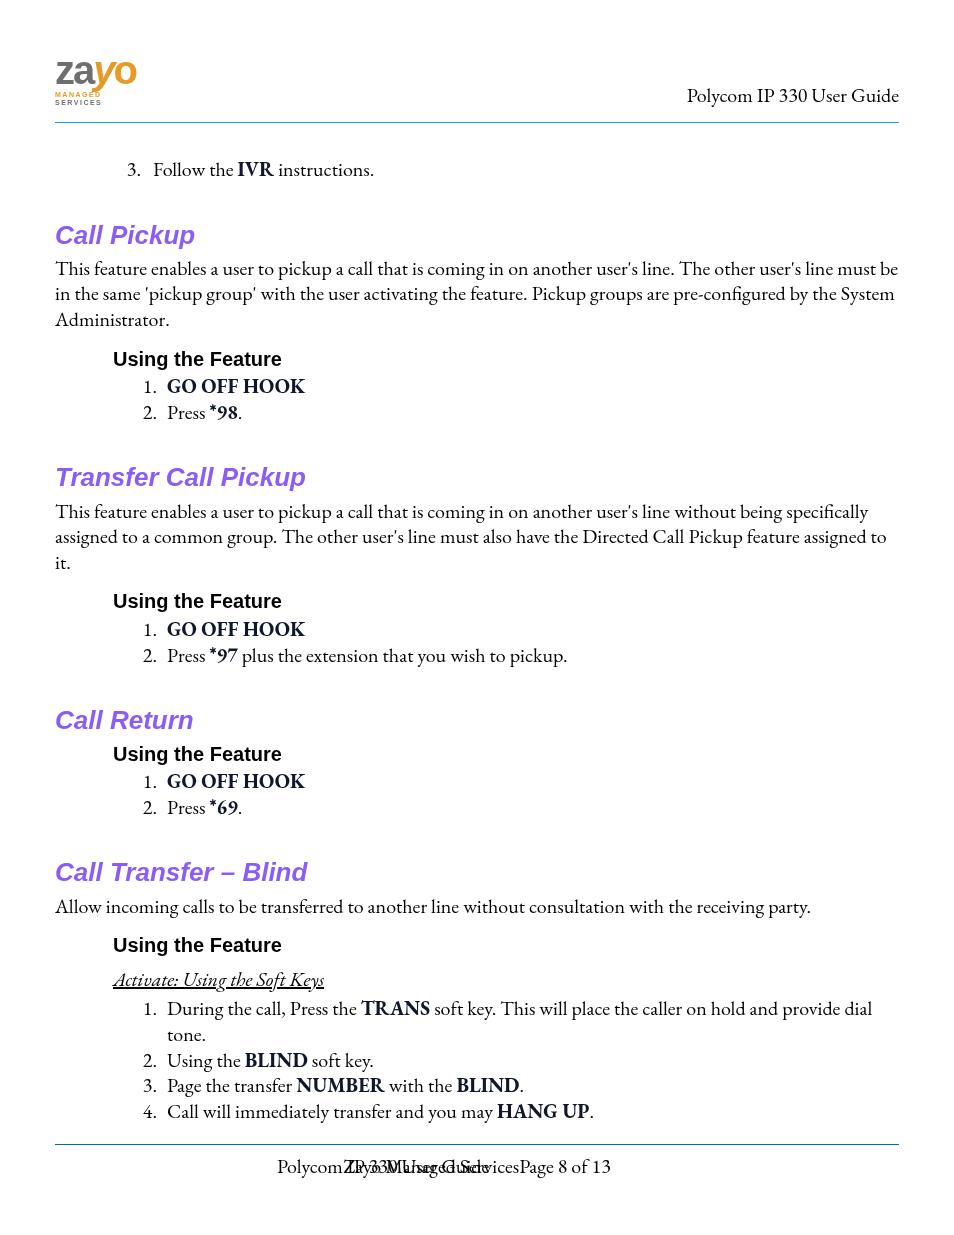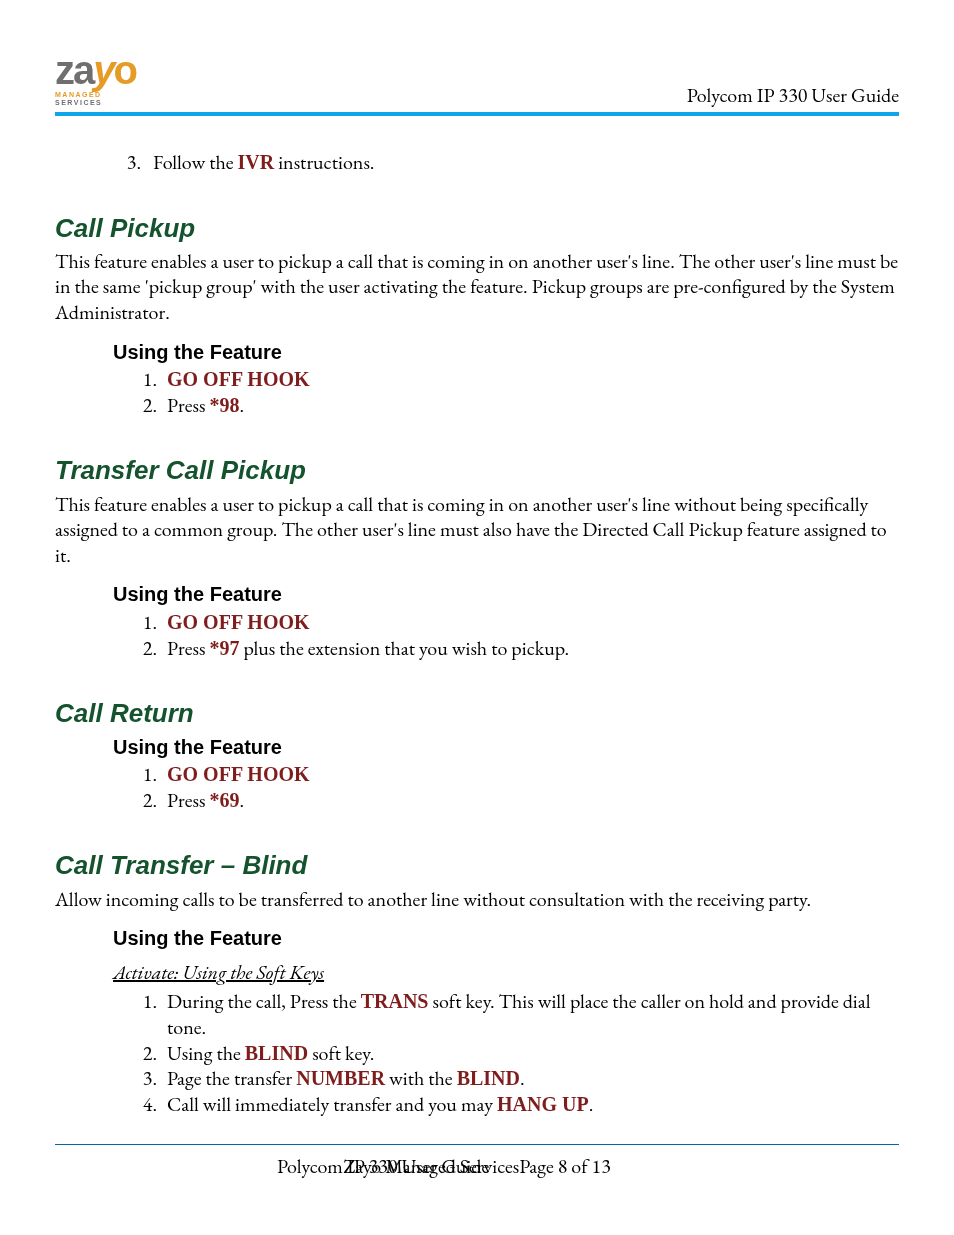--- a/index.html
+++ b/index.html
@@ -13,22 +13,22 @@
     width: 954px;
     height: 1235px;
     position: relative;
     box-sizing: border-box;
     padding: 50px 55px 0 55px;
   }
   .header {
     display: flex;
     justify-content: space-between;
     align-items: flex-end;
-    padding-bottom: 2px;
-    border-bottom: 4px solid #0ea5e9;
+    padding-bottom: 12px;
+    border-bottom: 1px solid #0ea5e9;
     margin-bottom: 34px;
   }
   .logo {
     width: 118px;
     height: 60px;
     position: relative;
   }
   .logo-text {
     font-family: Arial, sans-serif;
     font-size: 40px;
@@ -70,43 +70,42 @@
   }
   .ol-top li {
     padding-left: 8px;
   }
   h2.section {
     font-family: Arial, sans-serif;
     font-style: italic;
     font-weight: bold;
     font-size: 26px;
     margin: 0 0 4px 0;
-    color: #14532d;
+    color: #8b5cf6;
   }
   p.desc {
     margin: 0 0 14px 0;
   }
   h3.sub {
     font-family: Arial, sans-serif;
     font-weight: bold;
     font-size: 20px;
     margin: 0 0 2px 0;
     padding-left: 58px;
   }
   .ol-inner {
     margin: 0 0 36px 0;
     padding-left: 106px;
   }
   .ol-inner li {
     padding-left: 6px;
   }
   .hl {
-    color: #7f1d1d;
+    color: #0f172a;
     font-weight: bold;
-    font-family: Liberation Serif, serif;
   }
   .sub-activate {
     font-style: italic;
     text-decoration: underline;
     padding-left: 58px;
     margin: 8px 0 4px 0;
   }
   .footer {
     position: absolute;
     bottom: 56px;

